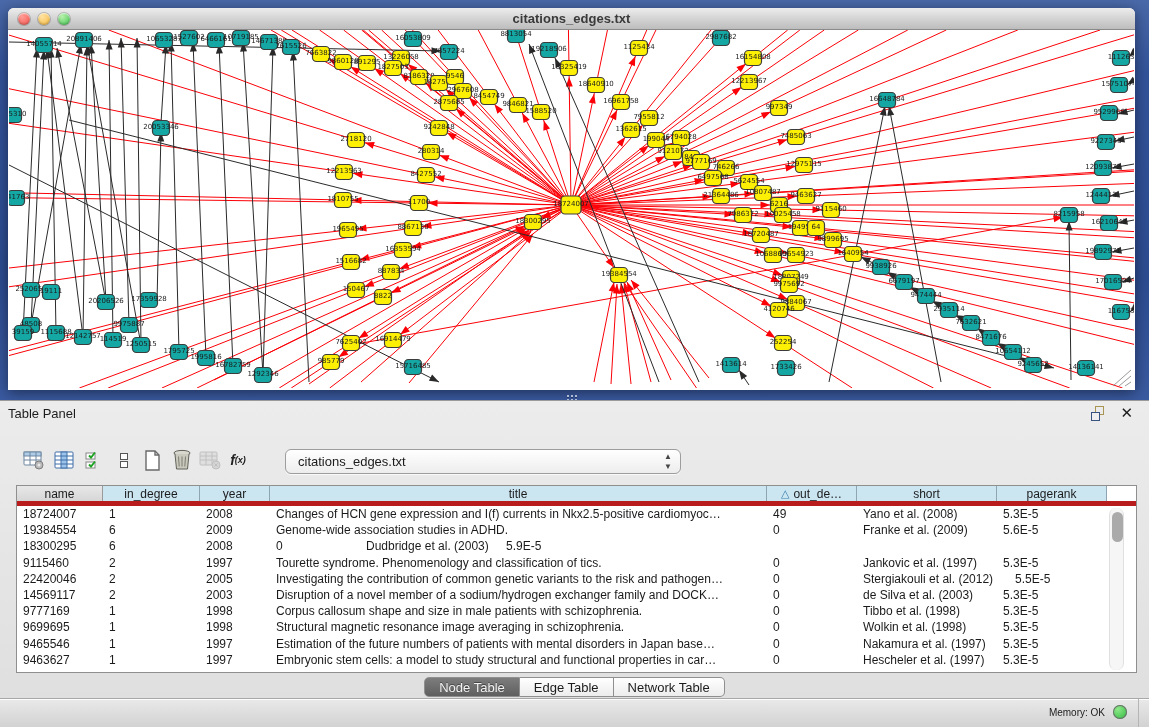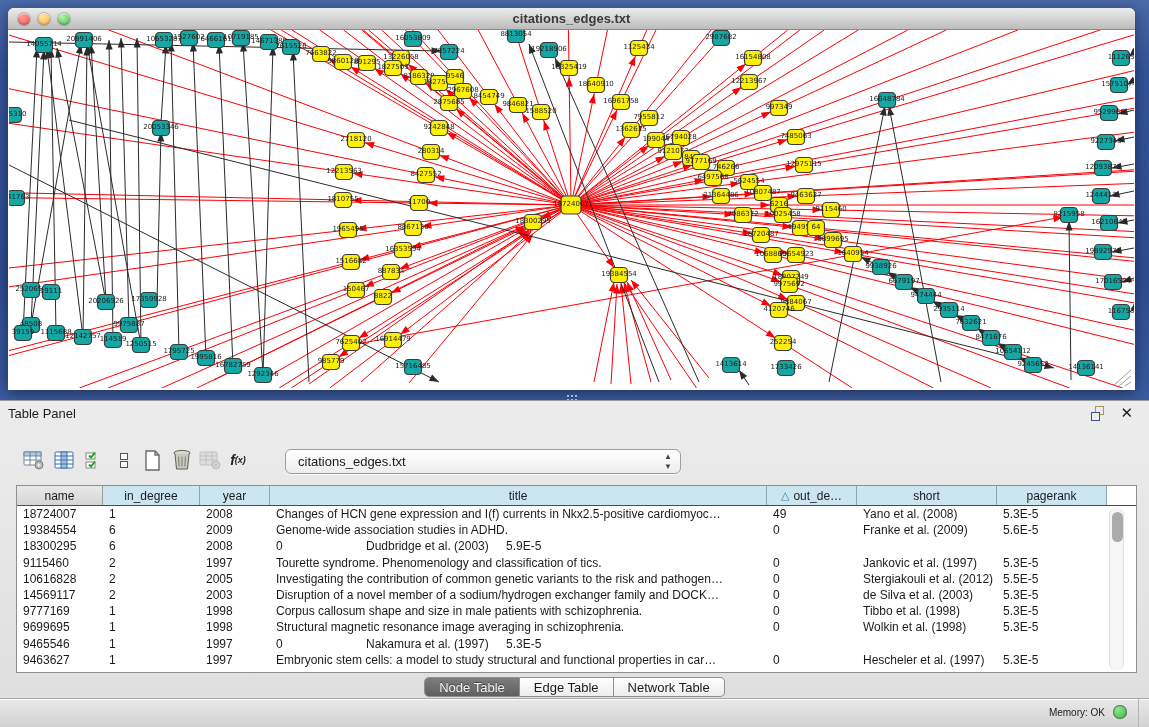--- a/index.html
+++ b/index.html
@@ -46,21 +46,21 @@
   #fx-btn small { font-size:9px; font-weight:bold; }
   #table-select { position:absolute; left:285px; top:4px; width:396px; height:25px;
     background:linear-gradient(180deg,#ffffff,#ededed); border:1px solid #9d9d9d; border-radius:6px;
     box-shadow:0 1px 1px rgba(255,255,255,.8); font-size:13px; color:#1a1a1a; }
   #table-select .val { position:absolute; left:12px; top:4px; }
   #table-select .arrows { position:absolute; right:8px; top:2px; font-size:8px; color:#444; line-height:10px; text-align:center; }
 
   
   #dtable { position:absolute; left:16px; top:84px; width:1121px; height:188px;
     background:#fff; border:1px solid #8f8f8f; overflow:hidden; }
-  #thead { display:flex; height:20px; border-bottom:1px solid #b91c1c; }
+  #thead { display:flex; height:20px; border-bottom:5px solid #b91c1c; }
   .th { flex:none; display:flex; align-items:center; justify-content:center;
     font-size:12px; color:#1c1c1c; background:#cbe5f1; border-right:1px solid #8fa6b2; overflow:hidden; white-space:nowrap; }
   .th.gray { background:linear-gradient(180deg,#e8e8e8,#d6d6d6); border-right:1px solid #9a9a9a; }
   .th .sort { color:#3d7fae; margin-right:4px; font-size:11px; }
   .tr { display:flex; height:16.2px; font-size:12px; color:#1b1b1b; }
   .td { flex:none; overflow:hidden; white-space:nowrap; padding:1px 2px 0 6px; }
   #vscroll { position:absolute; right:12px; top:22px; width:15px; height:162px;
     background:#f6f6f6; border-left:1px solid #e0e0e0; border-right:1px solid #e0e0e0; border-radius:7px;}
   #vscroll .thumb { position:absolute; left:2px; top:4px; width:11px; height:30px; background:#aaa; border-radius:6px; }
 
@@ -1004,27 +1004,27 @@
           <div class="tr">
             <div class="td" style="width: 86px;">9115460</div>
             <div class="td" style="width: 97px;">2</div>
             <div class="td" style="width: 70px;">1997</div>
             <div class="td" style="width: 497px;">Tourette syndrome. Phenomenology and classification of tics.</div>
             <div class="td" style="width: 90px;">0</div>
             <div class="td" style="width: 140px;">Jankovic et al. (1997)</div>
             <div class="td" style="width: 110px;">5.3E-5</div>
           </div>
           <div class="tr">
-            <div class="td" style="width: 86px;">10616828</div>
+            <div class="td" style="width: 86px;">22420046</div>
             <div class="td" style="width: 97px;">2</div>
             <div class="td" style="width: 70px;">2005</div>
             <div class="td" style="width: 497px;">Investigating the contribution of common genetic variants to the risk and pathogen…</div>
             <div class="td" style="width: 90px;">0</div>
             <div class="td" style="width: 140px;">Stergiakouli et al. (2012)</div>
-            <div class="td" style="width: 110px;">5.5E-5</div>
+            <div class="td" style="width: 110px; margin-left: 12px;">5.5E-5</div>
           </div>
           <div class="tr">
             <div class="td" style="width: 86px;">14569117</div>
             <div class="td" style="width: 97px;">2</div>
             <div class="td" style="width: 70px;">2003</div>
             <div class="td" style="width: 497px;">Disruption of a novel member of a sodium/hydrogen exchanger family and DOCK…</div>
             <div class="td" style="width: 90px;">0</div>
             <div class="td" style="width: 140px;">de Silva et al. (2003)</div>
             <div class="td" style="width: 110px;">5.3E-5</div>
           </div>
@@ -1043,20 +1043,21 @@
             <div class="td" style="width: 70px;">1998</div>
             <div class="td" style="width: 497px;">Structural magnetic resonance image averaging in schizophrenia.</div>
             <div class="td" style="width: 90px;">0</div>
             <div class="td" style="width: 140px;">Wolkin et al. (1998)</div>
             <div class="td" style="width: 110px;">5.3E-5</div>
           </div>
           <div class="tr">
             <div class="td" style="width: 86px;">9465546</div>
             <div class="td" style="width: 97px;">1</div>
             <div class="td" style="width: 70px;">1997</div>
+            <div class="td" style="width: 497px;">Estimation of the future numbers of patients with mental disorders in Japan base…</div>
             <div class="td" style="width: 90px;">0</div>
             <div class="td" style="width: 140px;">Nakamura et al. (1997)</div>
             <div class="td" style="width: 110px;">5.3E-5</div>
           </div>
           <div class="tr">
             <div class="td" style="width: 86px;">9463627</div>
             <div class="td" style="width: 97px;">1</div>
             <div class="td" style="width: 70px;">1997</div>
             <div class="td" style="width: 497px;">Embryonic stem cells: a model to study structural and functional properties in car…</div>
             <div class="td" style="width: 90px;">0</div>

